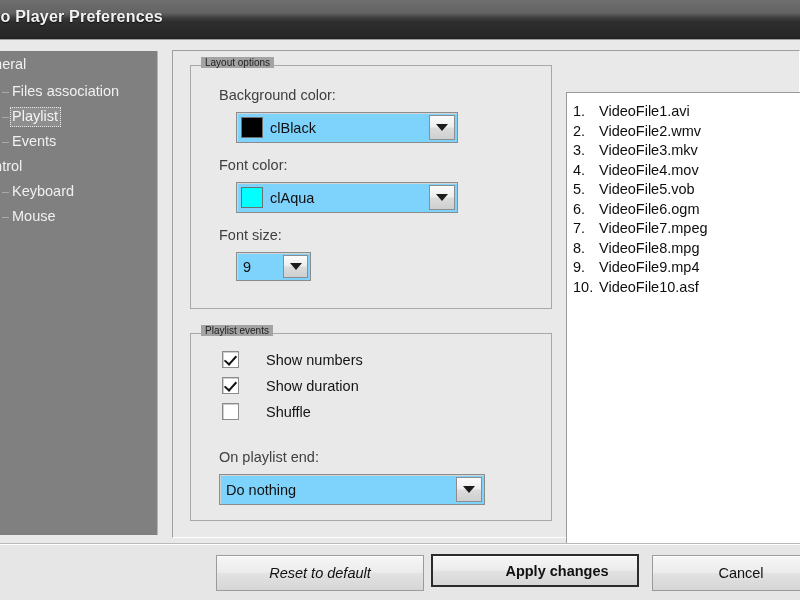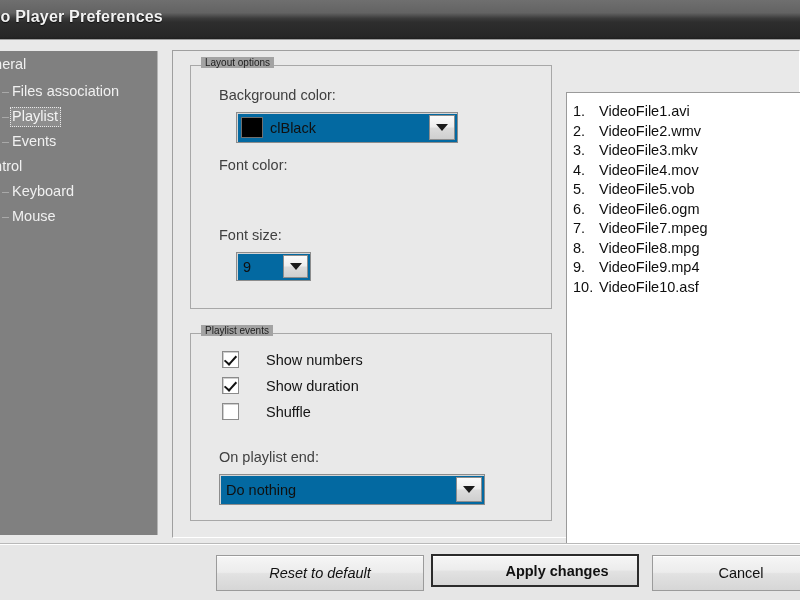--- a/index.html
+++ b/index.html
@@ -116,21 +116,21 @@
   .field-label {
     position: absolute;
     font-size: 14.5px;
     color: #404040;
     white-space: nowrap;
   }
 
   
   .combo {
     position: absolute;
-    background: #0369a1;
+    background: #7dd3fc;
     border: 1px solid #8c8c8c;
     display: flex;
     align-items: center;
     box-shadow: inset 1px 1px 0 #d4d4d4;
   }
   .combo-swatch {
     width: 22px; height: 21px;
     margin-left: 4px;
     border: 1px solid #6f6f6f;
     flex: 0 0 auto;
@@ -304,20 +304,27 @@
         <div class="combo" style="left:45px; top:46px; width:222px; height:31px;">
           <div class="combo-swatch" style="background:#000000;"></div>
           <div class="combo-text">clBlack</div>
           <div class="combo-btn">
             <span class="arrow"></span>
           </div>
         </div>
 
         <div class="field-label" style="left:28px; top:91px;">Font color:</div>
 
+        <div class="combo" style="left:45px; top:116px; width:222px; height:31px;">
+          <div class="combo-swatch" style="background:#00FFFF;"></div>
+          <div class="combo-text">clAqua</div>
+          <div class="combo-btn">
+            <span class="arrow"></span>
+          </div>
+        </div>
 
         <div class="field-label" style="left:28px; top:161px;">Font size:</div>
 
         <div class="combo" style="left:45px; top:186px; width:75px; height:29px;">
           <div class="combo-text" style="padding-left:6px;">9</div>
           <div class="combo-btn" style="width:25px;">
             <span class="arrow"></span>
           </div>
         </div>
       </div>

